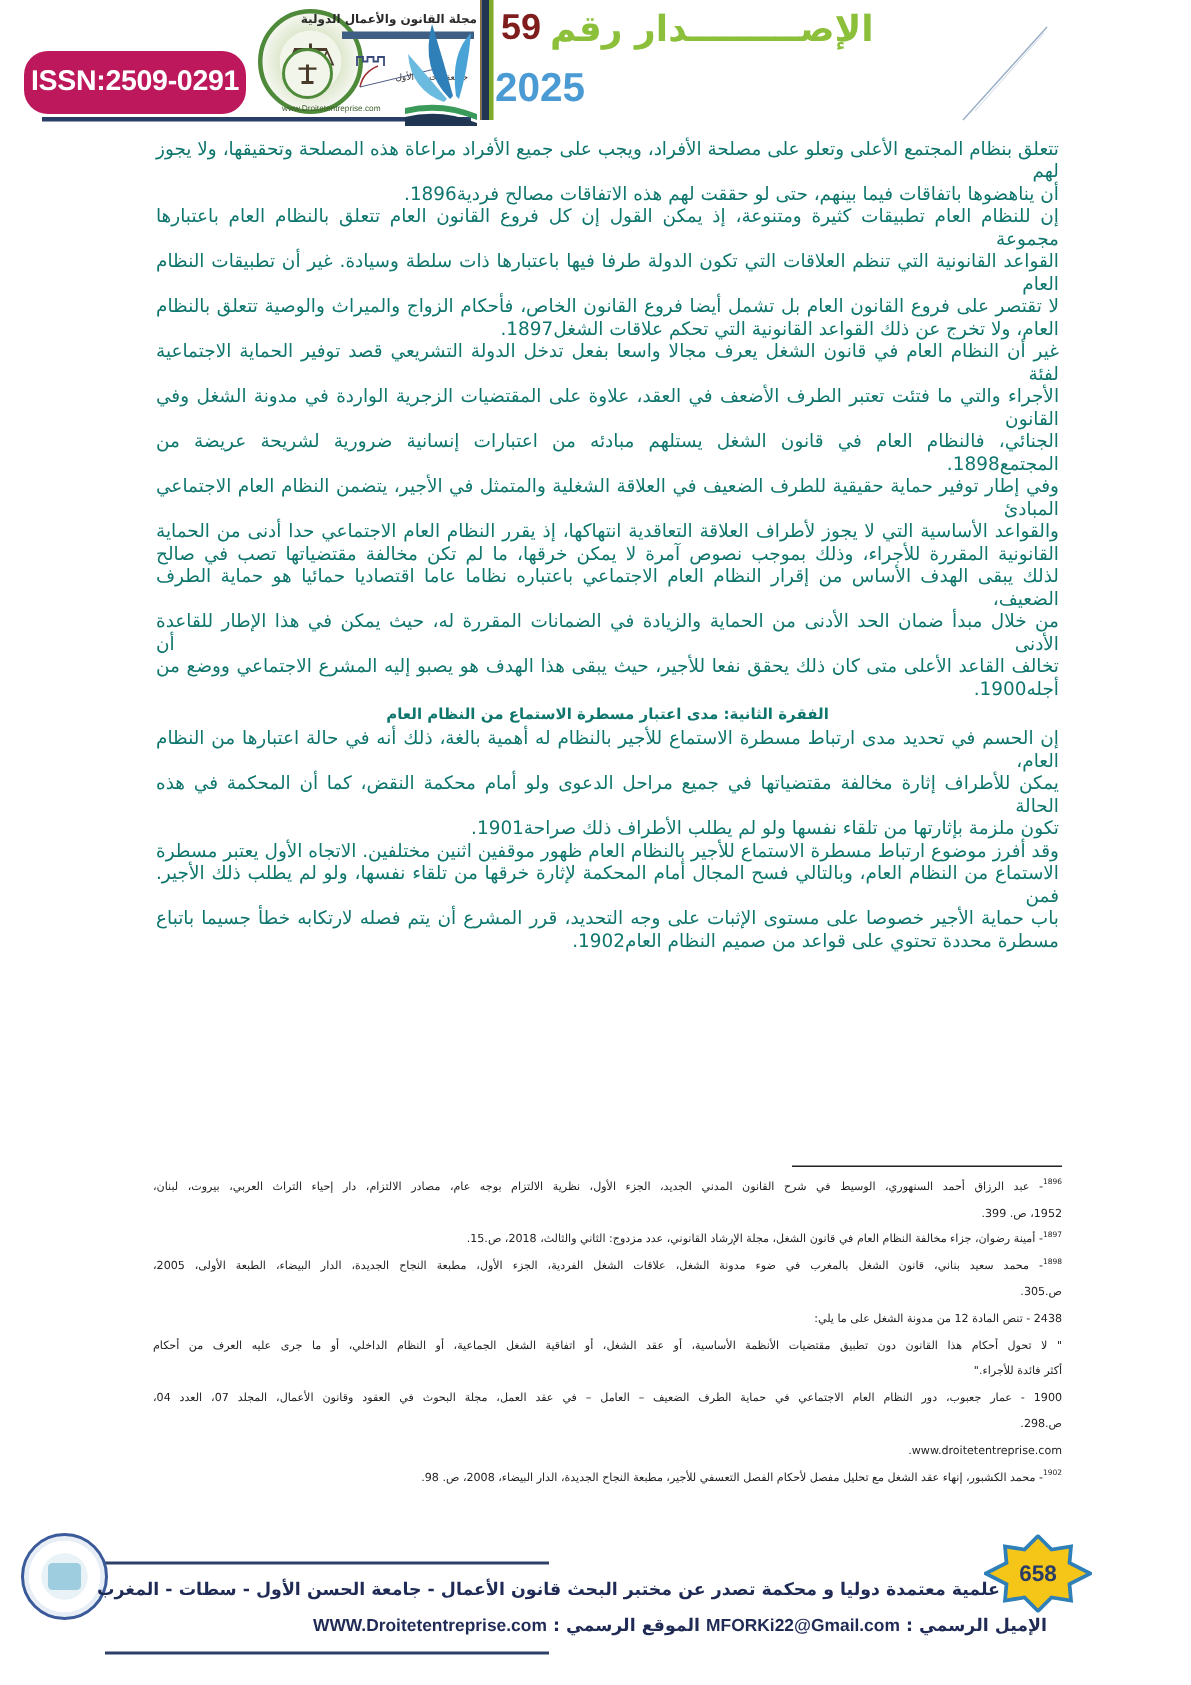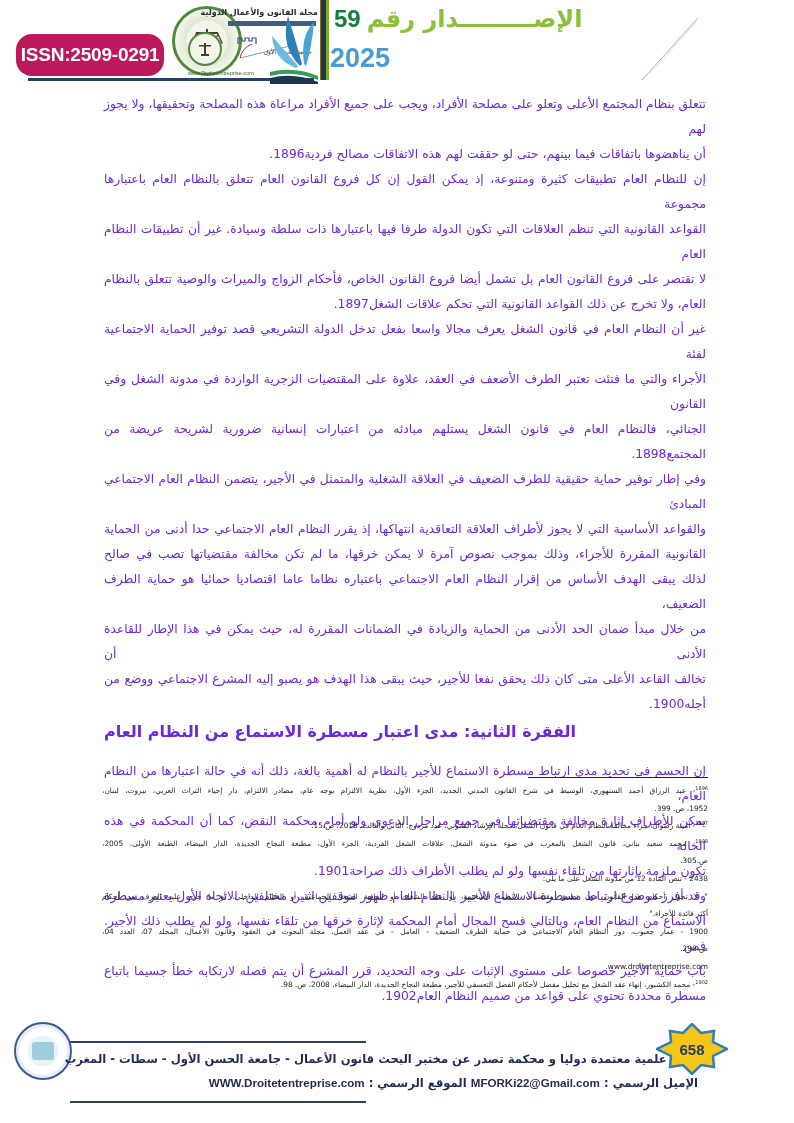--- a/index.html
+++ b/index.html
@@ -40,40 +40,40 @@
     .vbar-outer { position: absolute; left: 321px; top: 0; width: 5px; height: 80px; background: #1f3552; }
     .vbar-green { position: absolute; left: 326px; top: 0; width: 3px; height: 80px; background: #7eac2a; }
     .vbar-gold { position: absolute; left: 320px; top: 0; width: 1px; height: 80px; background: #8a6d2a; }
 
     .issue-line {
       position: absolute; left: 334px; top: 2px; width: 300px; height: 34px;
       direction: rtl; text-align: left; font-size: 24px; font-weight: bold; white-space: nowrap;
       display: flex; flex-direction: row; align-items: center; justify-content: flex-end; gap: 6px;
     }
     .issue-word { color: #8cbf3a; font-family: "DejaVu Sans", sans-serif; }
-    .issue-num { color: #15803d; font-family: "Liberation Sans", sans-serif; }
+    .issue-num { color: #7f1d1d; font-family: "Liberation Sans", sans-serif; }
     .date-line {
       position: absolute; left: 330px; top: 38px; width: 300px; height: 40px;
       direction: rtl; font-size: 27px; font-weight: bold; color: #4a9ad4; white-space: nowrap;
       display: flex; align-items: center; justify-content: flex-end; gap: 8px;
     }
     .date-line .year { font-family: "Liberation Sans", sans-serif; }
     .diag-line { position: absolute; left: 640px; top: 16px; width: 60px; height: 66px; }
 
     
     .body-text {
       position: absolute; left: 104px; top: 92px; width: 602px;
       direction: rtl; text-align: justify; font-family: "DejaVu Sans", sans-serif;
-      font-size: 12.3px; line-height: 25px; color: #6d28d9;
+      font-size: 12.3px; line-height: 15px; color: #0f766e;
     }
     .body-text p { margin: 0; text-align-last: right; }
     .body-text .line { display: block; text-align: justify; text-align-last: justify; }
     .body-text .line.last { text-align-last: right; }
     .section-heading {
-      font-weight: bold; font-size: 16px; text-align: left; margin: 2px 0 15px 0;
+      font-weight: bold; font-size: 10px; text-align: center; margin: 2px 0 1px 0;
     }
 
     
     .fn-rule { position: absolute; left: 528px; top: 777px; width: 180px; height: 1px; background: #222; }
     .footnotes {
       position: absolute; left: 102px; top: 782px; width: 606px;
       direction: rtl; font-family: "DejaVu Sans", sans-serif; font-size: 7.4px; line-height: 17.6px; color: #222;
     }
     .footnotes .fn { display: block; }
     .footnotes .fn .line { display: block; text-align: justify; text-align-last: justify; }

